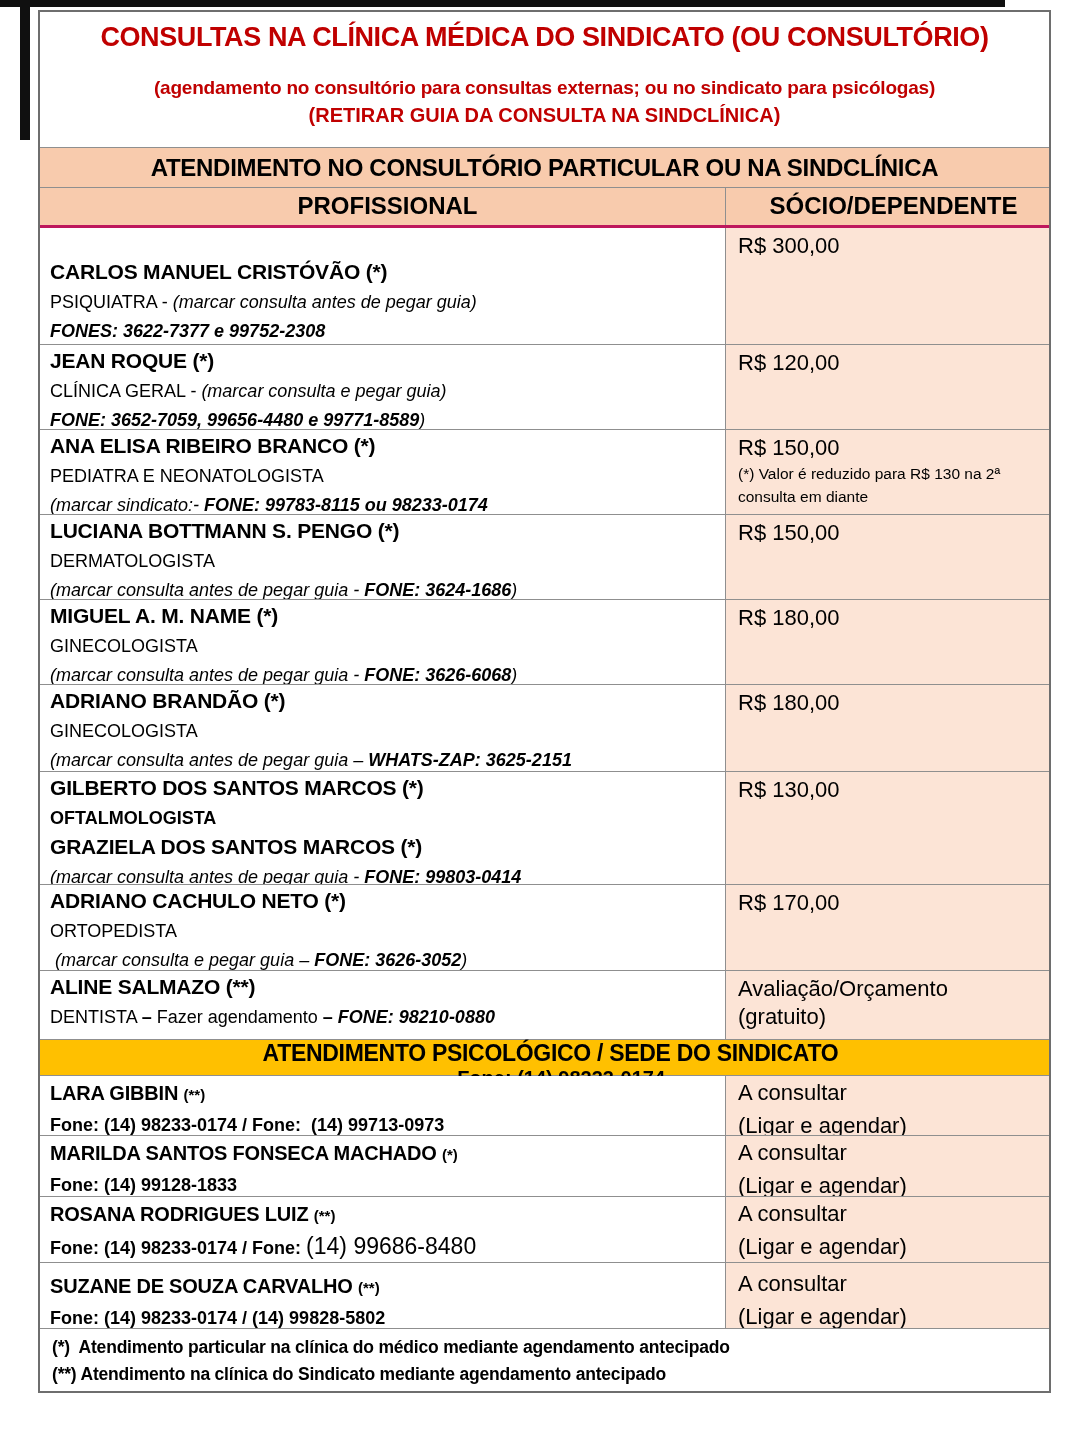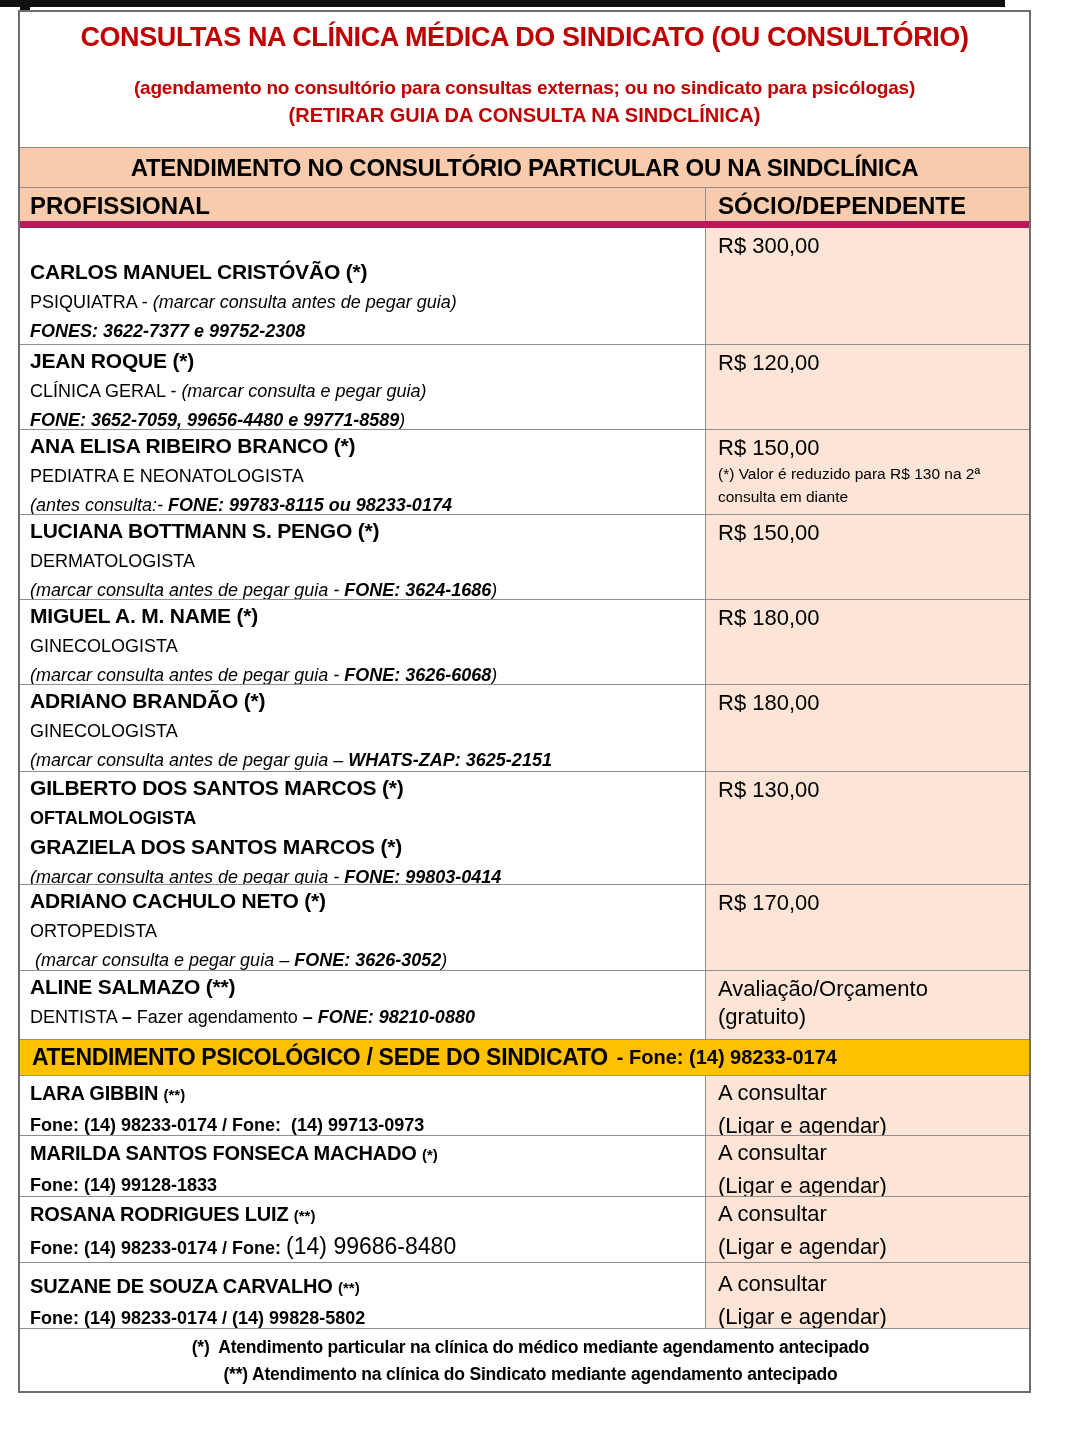--- a/index.html
+++ b/index.html
@@ -8,36 +8,36 @@
     width: 1085px; height: 1441px;
     position: relative;
     font-family: "Liberation Sans", sans-serif;
     color: #000;
     overflow: hidden;
   }
   .artifact-top { position:absolute; left:0; top:0; width:1005px; height:7px; background:#101010; }
   .artifact-left { position:absolute; left:20px; top:0; width:10px; height:140px; background:#101010; }
 
   .page {
-    position:absolute; left:18px; top:10px; width:1013px;
+    position:absolute; left:38px; top:10px; width:1013px;
     border:2px solid #6e6e6e;
     background:#fff;
   }
 
   .title-block { height:136px; text-align:center; padding-top:10px; border-bottom:1px solid #8f8f8f; }
   .title    { font-size:27px; font-weight:bold; color:var(--red); letter-spacing:-0.4px; white-space:nowrap; }
   .subtitle { font-size:19px; font-weight:bold; color:var(--red); margin-top:24px; letter-spacing:-0.2px; white-space:nowrap; }
   .note     { font-size:20px; font-weight:bold; color:var(--red); margin-top:5px; }
 
   .band1 {
     height:40px; background:var(--peach); border-bottom:1px solid #8f8f8f;
     display:flex; align-items:center; justify-content:center;
     font-size:24px; font-weight:bold; letter-spacing:-0.3px; white-space:nowrap;
   }
-  .colhead { display:flex; height:40px; background:var(--peach); border-bottom:7px solid #be185d; }
+  .colhead { display:flex; height:40px; background:var(--peach); border-bottom:3px solid #be185d;text-align:center; }
   .colhead .cl { width:685px; font-size:24px; font-weight:bold; padding:4px 0 0 10px; }
   .colhead .cr { flex:1; border-left:1px solid #8f8f8f; font-size:24px; font-weight:bold; padding:4px 0 0 12px; }
 
   .row { display:flex; border-bottom:1px solid #8f8f8f; overflow:hidden; }
   .cell-l { width:685px; padding:2px 6px 0 10px; background:#fff; }
   .cell-r { flex:1; border-left:1px solid #8f8f8f; background:var(--peachlight); padding:4px 6px 0 12px; }
 
   .ln { line-height:28px; white-space:pre-wrap; }
   .sg-nm  { font-weight:bold; font-size:21px; letter-spacing:-0.2px; }
   .sg-nm2 { font-weight:bold; font-size:15px; }
@@ -54,38 +54,38 @@
   #s1-rows .row { height:85px; }
   #s1-rows .row:nth-child(1) { height:117px; }
   #s1-rows .row:nth-child(1) .cell-l { padding-top:30px; }
   #s1-rows .row:nth-child(6) { height:87px; }
   #s1-rows .row:nth-child(7) { height:113px; }
   #s1-rows .row:nth-child(8) { height:86px; }
   #s1-rows .row:nth-child(9) { height:69px; }
 
   .gold {
     height:36px; background:var(--gold); border-bottom:1px solid #8f8f8f;
-    display:flex; align-items:center; padding-left:12px; white-space:nowrap;
+    display:flex; align-items:center; padding-left:12px; white-space:nowrap;flex-direction:column;
   }
   .gold .g1 { font-size:23px; font-weight:bold; letter-spacing:-0.3px; }
   .gold .g2 { font-size:20px; font-weight:bold; margin-left:9px; }
 
   #s2-rows .row { height:60px; }
   #s2-rows .row:nth-child(2) { height:61px; }
   #s2-rows .row:nth-child(3) { height:66px; }
   #s2-rows .row:nth-child(4) { height:66px; }
   #s2-rows .row:nth-child(4) .cell-l,
   #s2-rows .row:nth-child(4) .cell-r { padding-top:8px; }
   #s2-rows .ln { line-height:30px; }
   #s2-rows .sg-nm { font-size:20px; }
   #s2-rows .pl { line-height:26px; }
   #s2-rows .pl + .pl { margin-top:7px; }
 
   .footer { height:62px; padding:5px 0 0 12px; background:#fff; }
-  .footer .fl { font-size:17.5px; font-weight:bold; line-height:27px; letter-spacing:-0.2px; white-space:pre;text-align:center; }
+  .footer .fl { font-size:17.5px; font-weight:bold; line-height:27px; letter-spacing:-0.2px; white-space:pre; }
 </style>
 </head>
 <body style="--red: #C00000; --peach: #F8CBAD; --peachlight: #FCE4D6; --gold: #FFC000;">
 
 <div class="artifact-top"></div>
 <div class="artifact-left"></div>
 
 <div class="page">
 
   <div class="title-block">
@@ -119,21 +119,21 @@
           <div class="ln"><span class="sg-bi">FONE: 3652-7059, 99656-4480 e 99771-8589</span><span class="sg-it">)</span></div>
         </div>
         <div class="cell-r">
           <div class="pl sg-p1">R$ 120,00</div>
         </div>
       </div>
       <div class="row">
         <div class="cell-l">
           <div class="ln"><span class="sg-nm">ANA ELISA RIBEIRO BRANCO (*)</span></div>
           <div class="ln"><span class="sg-rg">PEDIATRA E NEONATOLOGISTA</span></div>
-          <div class="ln"><span class="sg-it">(antes consulta:- </span><span class="sg-bi">FONE: 99783-8115 ou 98233-0174</span></div>
+          <div class="ln"><span class="sg-it">(marcar sindicato:- </span><span class="sg-bi">FONE: 99783-8115 ou 98233-0174</span></div>
         </div>
         <div class="cell-r">
           <div class="pl sg-p1">R$ 150,00</div>
           <div class="pl sg-p2">(*) Valor é reduzido para R$ 130 na 2ª</div>
           <div class="pl sg-p2">consulta em diante</div>
         </div>
       </div>
       <div class="row">
         <div class="cell-l">
           <div class="ln"><span class="sg-nm">LUCIANA BOTTMANN S. PENGO (*)</span></div>

